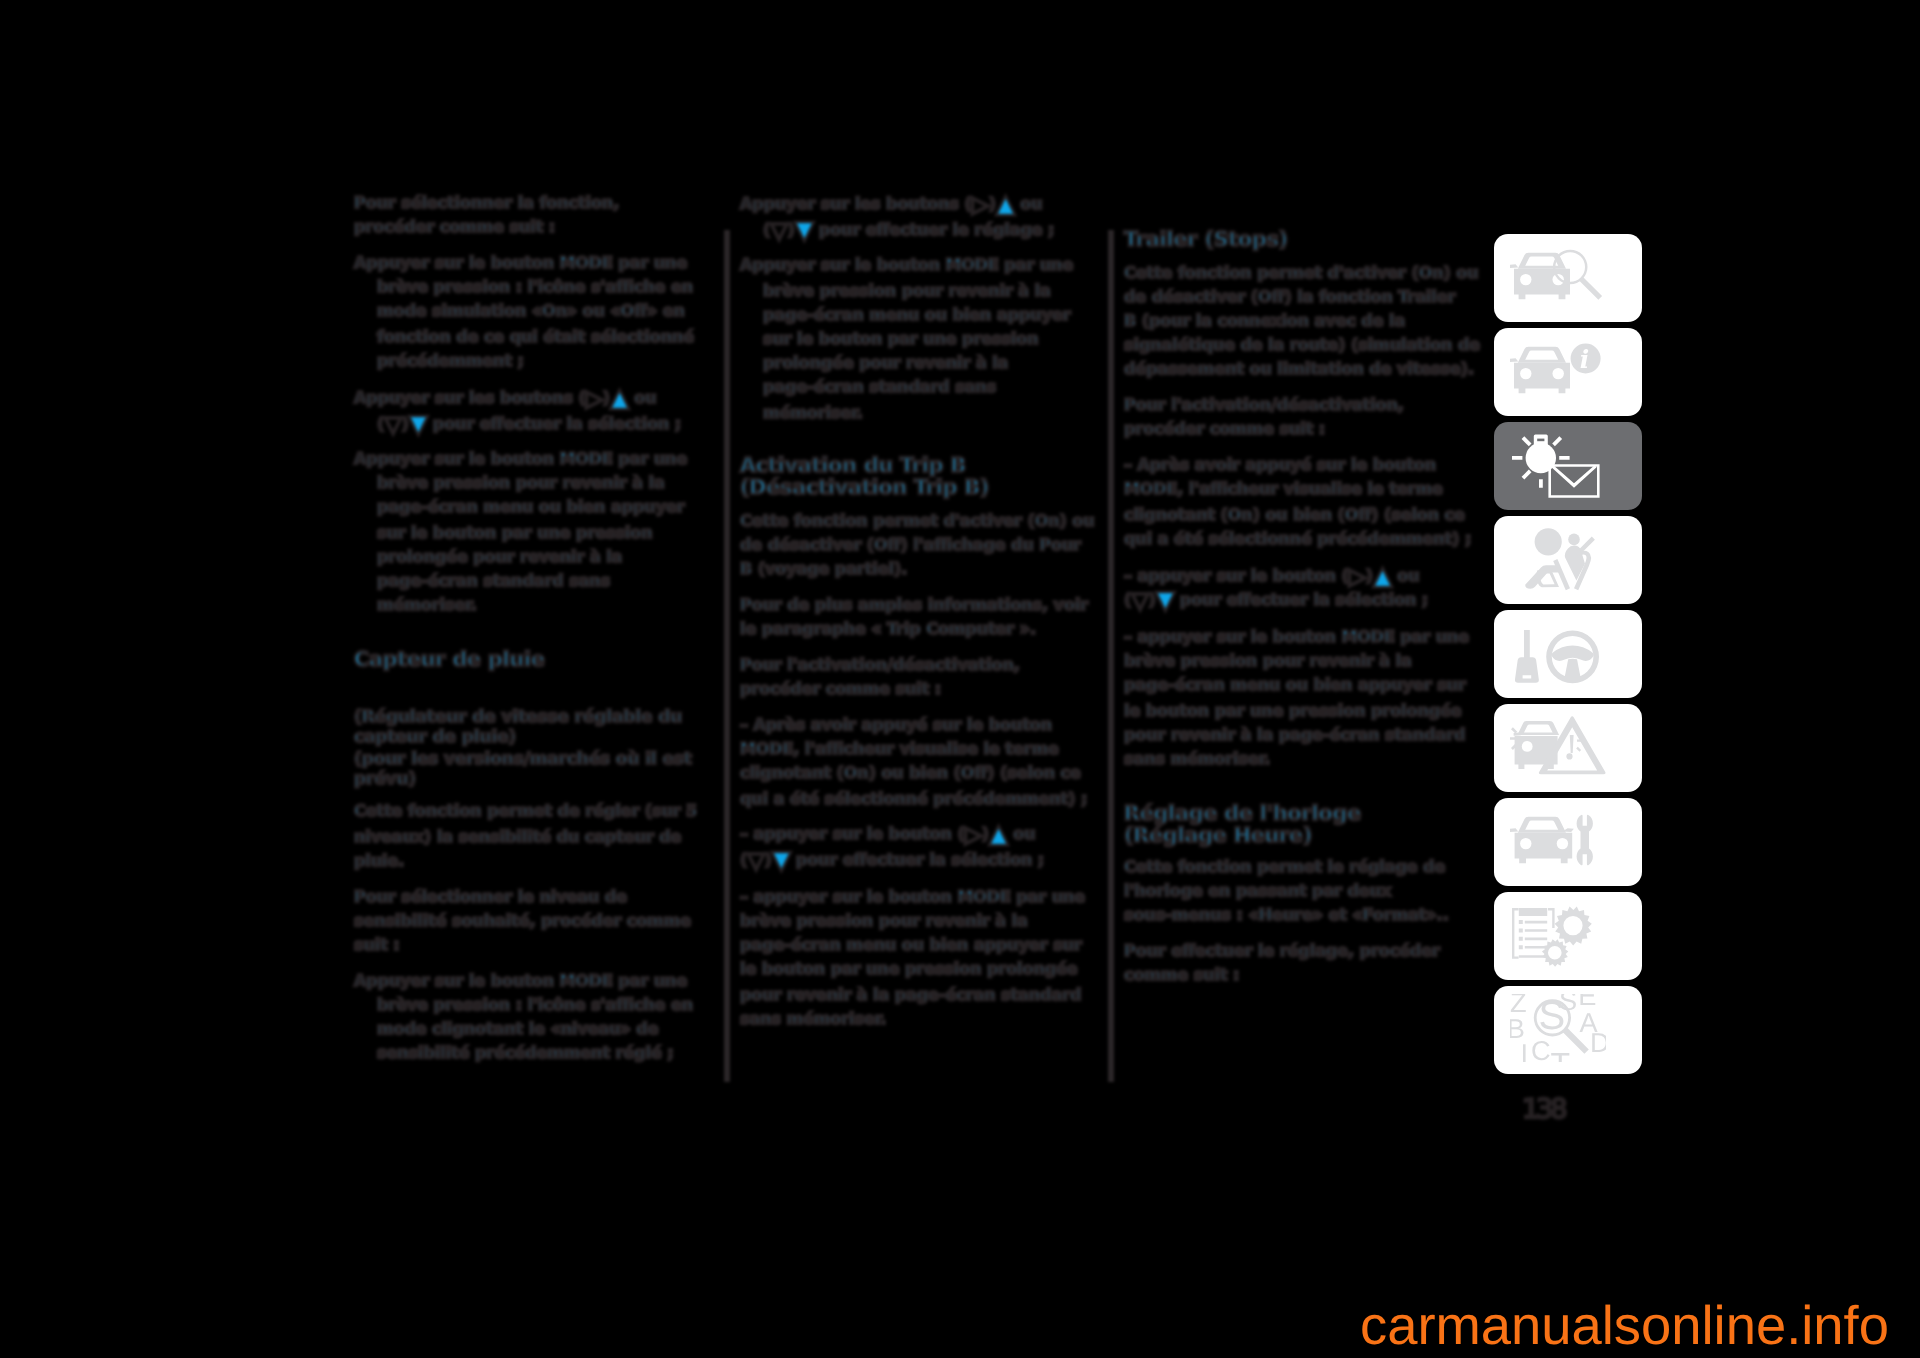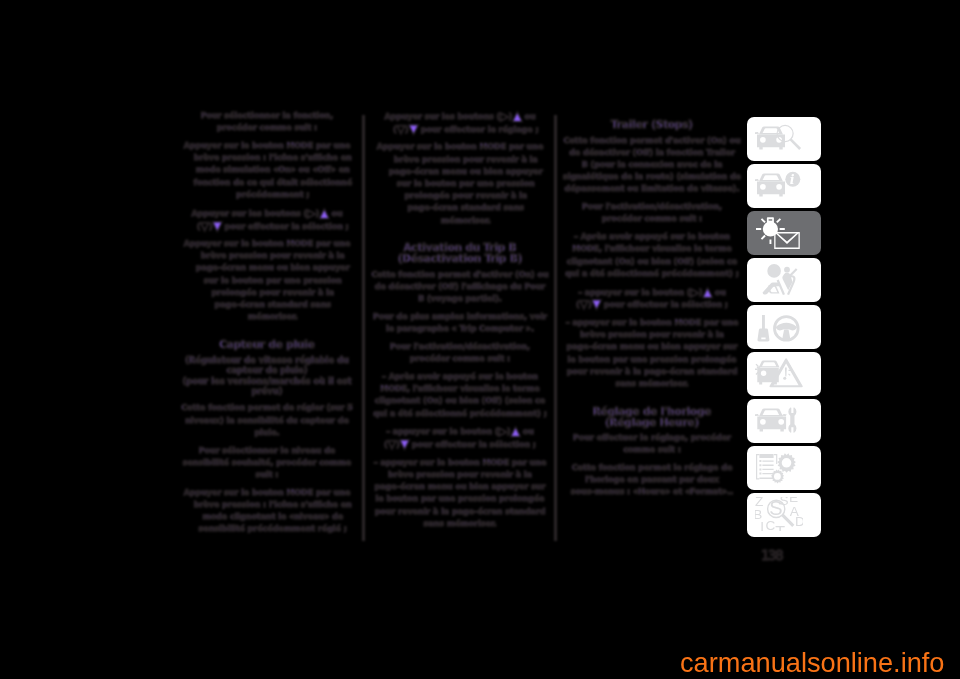--- a/index.html
+++ b/index.html
@@ -1,44 +1,44 @@
 <!DOCTYPE html>
 <html><head>
 <meta charset="utf-8">
 <title>Manual page</title>
 <style>
   html,body{margin:0;padding:0;}
   body{width:960px;height:679px;background:#000;overflow:hidden;
        font-family:"DejaVu Sans",sans-serif;}
   .page{position:absolute;left:0;top:0;width:960px;height:679px;}
 
-  .col{position:absolute;top:110px;width:180px;color:#8b5cf6;
+  .col{position:absolute;top:96px;width:180px;color:#0ea5e9;
        -webkit-text-stroke:1.3px #262123;
-       filter:blur(0.9px);text-align:center;}
+       filter:blur(0.9px);}
   .c1{left:177px;}
   .c2{left:370px;}
   .c3{left:562px;}
 
   .divider{position:absolute;width:2.6px;background:#2b2628;top:114.6px;height:426px;
            filter:blur(0.8px);}
   .d1{left:362.1px;} .d2{left:554.1px;}
 
   .blk{margin:0 0 5.6px 0;}
   .ln{font-size:7.95px;line-height:12.2px;font-weight:bold;white-space:nowrap;}
   .ln.i{padding-left:11.5px;}
   .sym{font-family:"DejaVu Sans",sans-serif;font-size:11.5px;font-weight:normal;
        vertical-align:-1.3px;letter-spacing:-0.3px;}
   .sym2{font-family:"DejaVu Sans",sans-serif;font-size:12.5px;font-weight:normal;
        vertical-align:-1.4px;letter-spacing:-0.3px;}
   .head{margin:16.5px 0 3.6px 0;}
   .head .ln{font-size:10.2px;line-height:10.9px;}
-  .subhead{margin-top:4px;}
+  .subhead{margin-top:16px;}
   .subhead .ln{font-size:8.4px;line-height:10.5px;}
   .blk:first-child{margin-top:0;}
-  .head:first-child{margin-top:10px;}
+  .head:first-child{margin-top:20px;}
 
   
   .sidebar{position:absolute;left:747px;top:117px;width:74px;}
   .sbtn{width:74px;height:44px;background:#ffffff;border-radius:7px;
         margin-bottom:3px;position:relative;overflow:hidden;}
   .sbtn.sel{background:#6d6e71;}
   .sbtn svg{position:absolute;left:8px;top:4px;width:48px;height:34px;display:block;}
   .ic{fill:#dcdddf;}
   .sbtn.sel .ic{fill:#ffffff;}
 
@@ -189,27 +189,27 @@
         <div class="ln">page-écran menu ou bien appuyer sur</div>
         <div class="ln">le bouton par une pression prolongée</div>
         <div class="ln">pour revenir à la page-écran standard</div>
         <div class="ln">sans mémoriser.</div>
       </div>
       <div class="blk head">
         <div class="ln">Réglage de l'horloge</div>
         <div class="ln">(Réglage Heure)</div>
       </div>
       <div class="blk">
-        <div class="ln">Pour effectuer le réglage, procéder</div>
-        <div class="ln">comme suit :</div>
-      </div>
-      <div class="blk">
         <div class="ln">Cette fonction permet le réglage de</div>
         <div class="ln">l'horloge en passant par deux</div>
         <div class="ln">sous-menus : «Heure» et «Format»..</div>
+      </div>
+      <div class="blk">
+        <div class="ln">Pour effectuer le réglage, procéder</div>
+        <div class="ln">comme suit :</div>
       </div>
     </div>
   <div class="sidebar">
       <div class="sbtn"><span><svg viewBox="0 0 48 34">
             <g class="ic">
               <path d="M-0.3 11.4 l3.1 -0.3 l1.3 1.6 l-4.4 0.3 z"></path>
               <path fill-rule="evenodd" d="M7.2 6.6 q0.6 -1.2 2.0 -1.2 h13.5 q1.4 0 2.0 1.2 l3.3 6.8 h-24.1 z M24.1 11.9 l-2.0 -4.0 q-0.35 -0.65 -1.1 -0.65 h-10.3 q-0.75 0 -1.1 0.65 l-2.0 4.0 z"></path>
               <path d="M2.0 13.4 h28.0 v12.9 h-2.3 v2.3 h-3.4 v-2.3 h-16.6 v2.3 h-3.4 v-2.3 h-2.3 z"></path>
               <circle cx="7.9" cy="18.8" r="2.85" fill="#fff"></circle>
               <circle cx="24.1" cy="18.8" r="2.85" fill="#fff"></circle>

